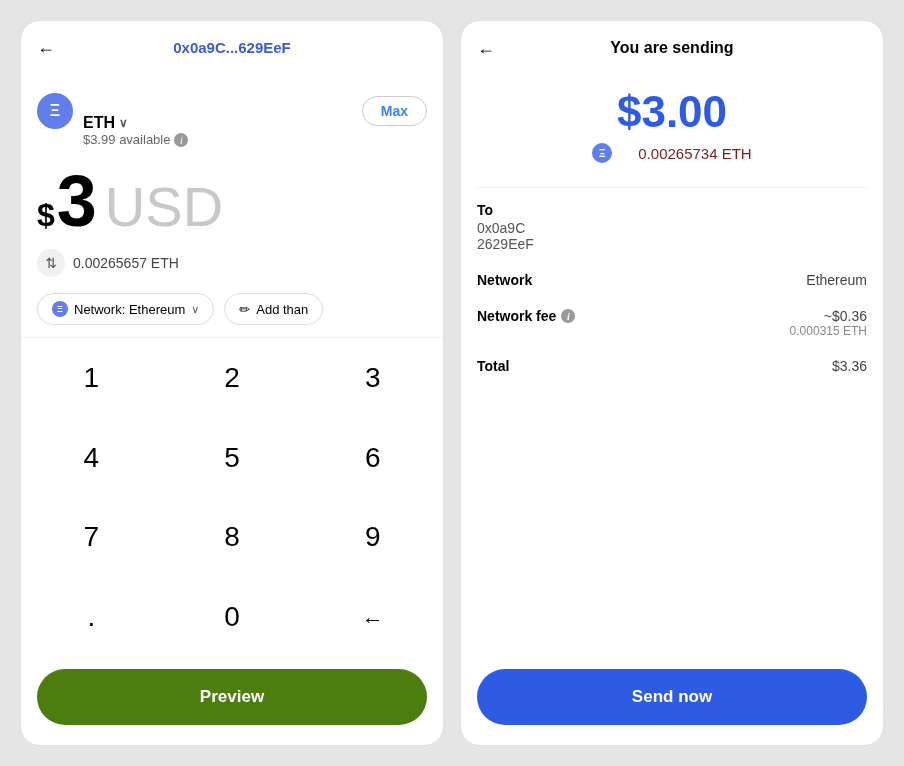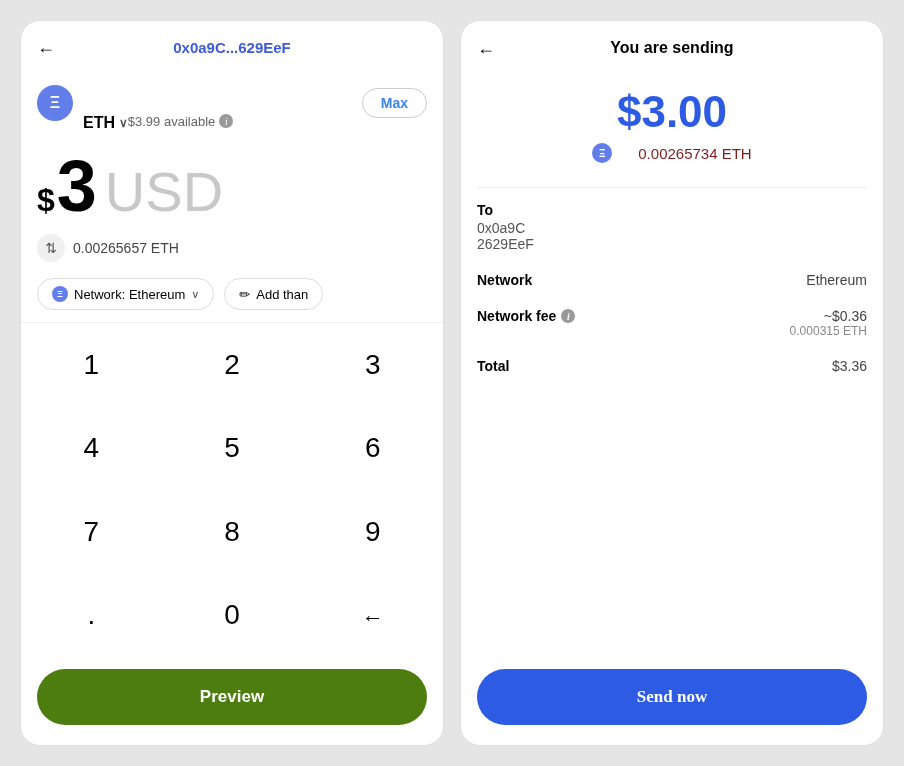--- a/index.html
+++ b/index.html
@@ -74,39 +74,39 @@
       align-items: center;
       justify-content: center;
     }
     .eth-icon-inner {
       color: #fff;
       font-size: 16px;
       font-weight: bold;
     }
     .token-name-row {
       display: flex;
-      flex-direction: row;
+      flex-direction: column;
       margin-top: 40px;
     }
     .token-label {
       font-size: 16px;
       font-weight: 600;
       display: flex;
       align-items: center;
       gap: 4px;
     }
     .chevron-down {
       font-size: 12px;
       color: #555;
     }
     .token-balance {
       font-size: 13px;
       color: #666;
       display: flex;
-      align-items: flex-start;
+      align-items: flex-end;
       gap: 4px;
     }
     .info-icon {
       width: 14px;
       height: 14px;
       background: #999;
       border-radius: 50%;
       display: inline-flex;
       align-items: center;
       justify-content: center;
@@ -383,21 +383,20 @@
     .send-btn {
       width: 100%;
       background: #2d5be3;
       color: #fff;
       border: none;
       border-radius: 40px;
       padding: 18px;
       font-size: 17px;
       font-weight: 600;
       cursor: pointer;
-      font-family: Liberation Serif, serif;
     }
   </style>
 </head>
 <body>
 
 <div class="container">
 
   <div class="panel left-panel">
     <div class="left-header">
       <span class="back-arrow">←</span>

